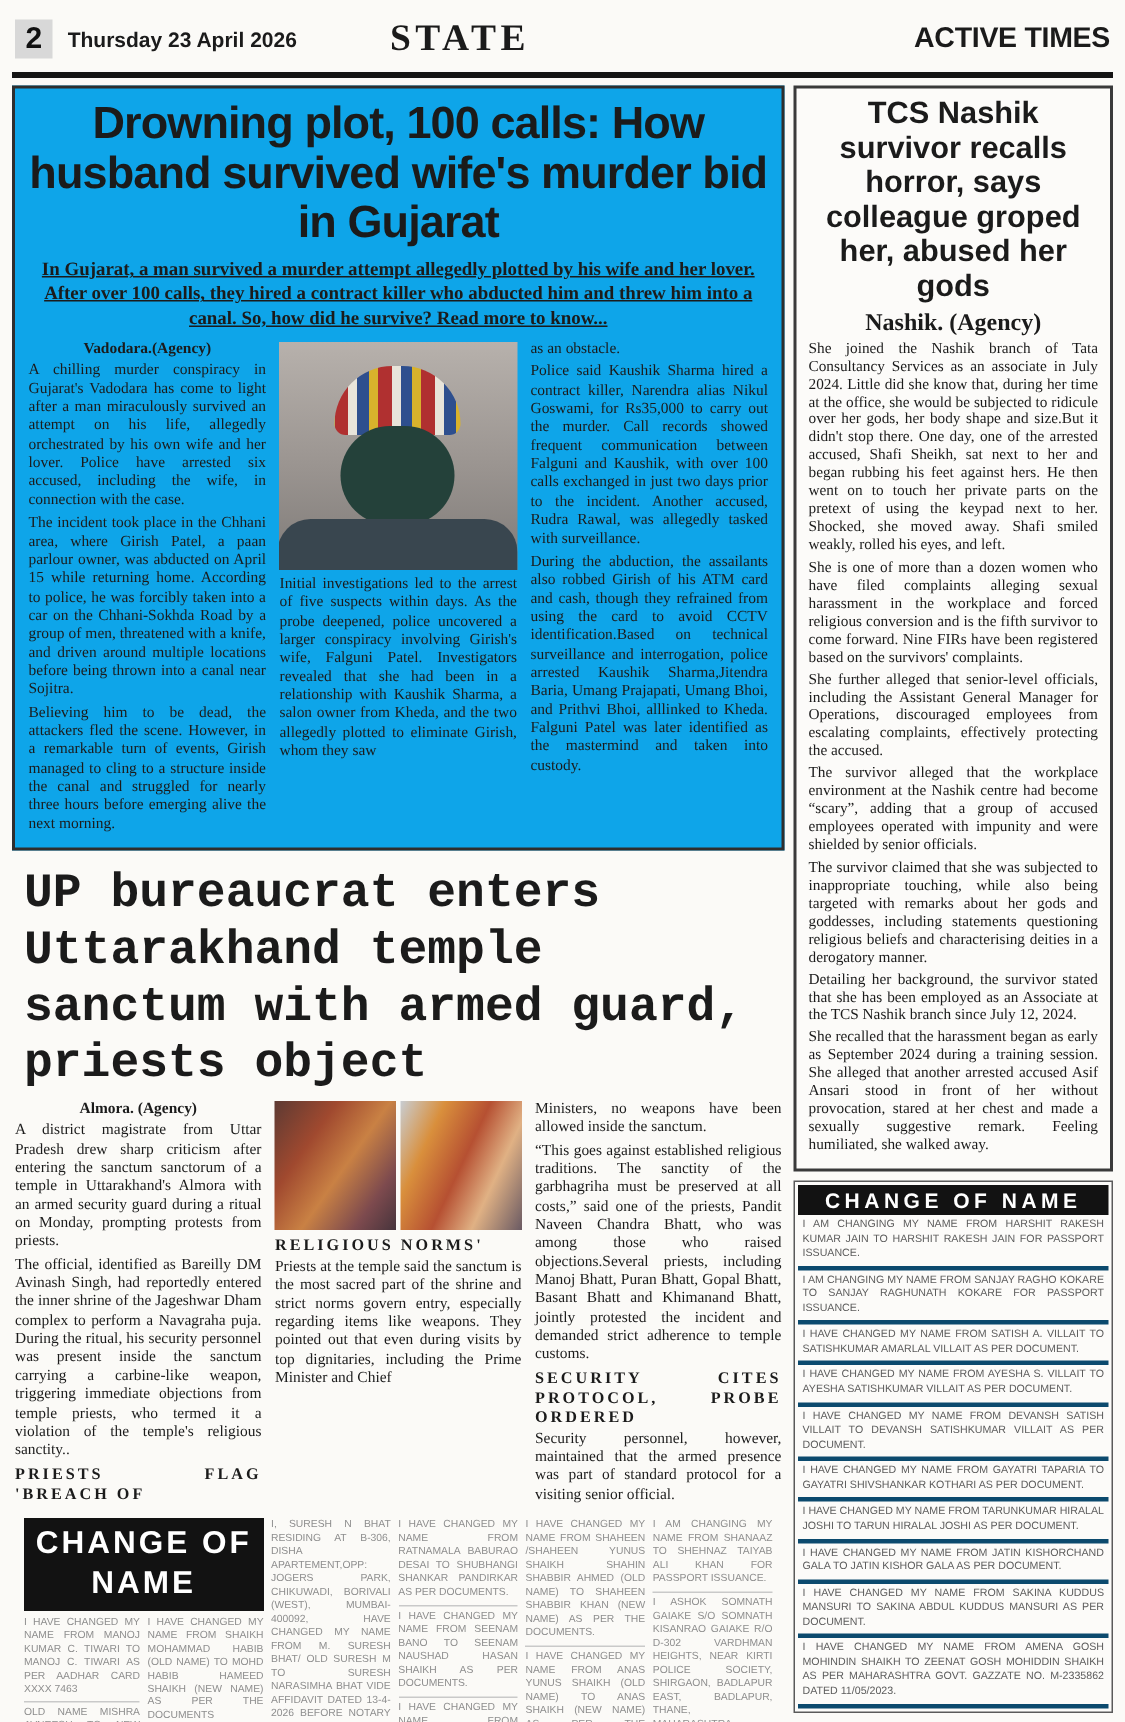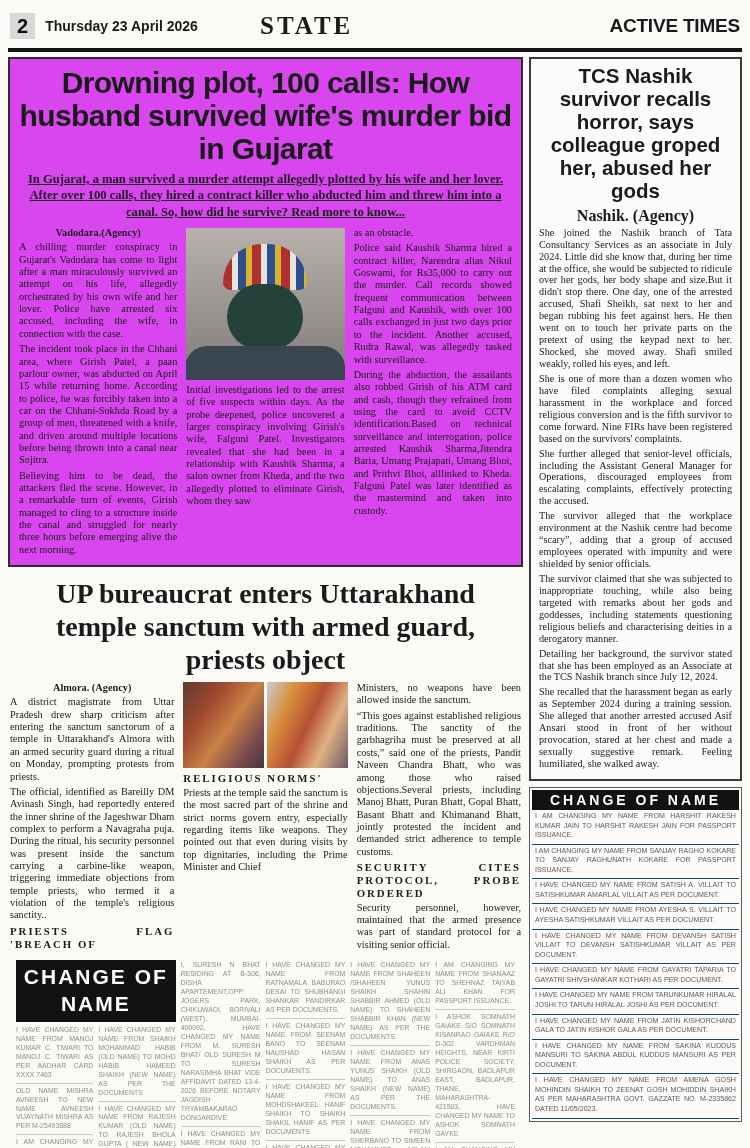--- a/index.html
+++ b/index.html
@@ -14,58 +14,58 @@
   .mh-center{flex:1;text-align:left;font-size:25px;font-weight:bold;letter-spacing:3px;}
   .mh-right{width:250px;text-align:right;font-family:"Liberation Sans",sans-serif;font-weight:900;font-size:19px;letter-spacing:-0.2px;white-space:nowrap;}
   .top-rule{border-top:4px solid #141414;margin:4px 8px 5px;}
 
   
   .main{display:flex;gap:6px;padding:0 8px;align-items:flex-start;}
   .col-left{width:515px;flex:none;}
   .col-right{flex:1;min-width:0;}
 
   
-  .lead-box{border:2px solid #2e2e2e;padding:5px 9px 6px;background:#d946ef;}
+  .lead-box{border:2px solid #2e2e2e;padding:5px 9px 6px;background:#0ea5e9;}
   .lead-headline{font-family:"Liberation Sans",sans-serif;font-weight:bold;font-size:30px;line-height:1.1;text-align:center;letter-spacing:-0.6px;margin:2px 0 6px;}
   .lead-standfirst{font-weight:bold;font-size:12.6px;line-height:1.3;text-align:center;text-decoration:underline;margin:0 2px 7px;}
   .story-cols{display:flex;gap:9px;font-size:10.3px;line-height:1.2;text-align:justify;}
   .story-cols>div{flex:1;min-width:0;}
   .dateline{text-align:center;font-weight:bold;margin:0 0 2px;}
   .para{margin:0 0 3px;}
   .ph-lead{position:relative;height:152px;background:linear-gradient(180deg,#b7b1ac 0%,#9a9490 55%,#7f7b78 100%);overflow:hidden;margin:1px 0 4px;}
   .ph-hat{position:absolute;top:16px;left:50%;transform:translateX(-50%);width:84px;height:46px;border-radius:42px 42px 8px 8px;background:repeating-linear-gradient(90deg,#b03030 0 9px,#e8e4da 9px 15px,#2e4f8e 15px 23px,#d8b22c 23px 29px);}
   .ph-mask{position:absolute;top:56px;left:50%;transform:translateX(-50%);width:76px;height:66px;border-radius:34px;background:#24413a;}
   .ph-eyes{position:absolute;top:66px;left:50%;transform:translateX(-50%);width:58px;height:12px;border-radius:6px;background:#caa98c;}
   .ph-shoulders{position:absolute;bottom:-6px;left:50%;transform:translateX(-50%);width:160px;height:40px;border-radius:22px 22px 0 0;background:#39464f;}
 
   
   .tcs-box{border:2px solid #3a3a3a;padding:4px 8px 6px;background:#fcfbf9;}
   .tcs-headline{font-family:"Liberation Sans",sans-serif;font-weight:bold;font-size:20.5px;line-height:1.12;text-align:center;margin:2px 0 4px;}
   .tcs-body{font-size:10.2px;line-height:1.17;text-align:justify;}
 
   
   .temple{padding:4px 2px 0;}
-  .temple-headline{font-weight:bold;font-size:28px;line-height:1.18;text-align:center;margin:6px 6px 6px;}
+  .temple-headline{font-weight:bold;font-size:32px;line-height:1.18;text-align:left;margin:6px 6px 6px;font-family:Liberation Mono, monospace;}
   .subhead{font-weight:bold;font-size:10.8px;letter-spacing:2px;margin:2px 0;}
   .ph-temple{display:flex;gap:3px;height:86px;margin:0 0 4px;}
   .ph-t1{flex:1;background:linear-gradient(125deg,#5d3a33 0%,#a0492f 30%,#c98144 55%,#7d4a4e 80%,#47343c 100%);}
   .ph-t2{flex:1;background:linear-gradient(115deg,#c8cdd2 0%,#d98f3c 25%,#b65032 50%,#e0b184 72%,#6a5a63 100%);}
 
   
   .cls-left{display:flex;gap:5px;padding:6px 8px 0;font-family:"Liberation Sans",sans-serif;font-size:6.9px;line-height:1.3;color:#8e8e8e;text-align:justify;}
   .cls-12{flex:2;min-width:0;display:flex;flex-direction:column;}
   .cls-head-big{background:#121212;color:#fff;font-weight:900;font-size:21px;letter-spacing:2px;text-align:center;padding:3px 0 4px;margin-bottom:3px;font-family:"Liberation Sans",sans-serif;}
   .cls-two{display:flex;gap:5px;flex:1;}
   .cls-col{flex:1;min-width:0;}
   .cls-entry{border-bottom:1px solid #c9c9c9;padding:1px 0 3px;margin-bottom:2px;}
 
   
   .cls-right{border:1px solid #5a5a5a;margin-top:6px;background:#fcfbf9;padding:2px;}
   .cls-head-small{background:#121212;color:#fff;font-family:"Liberation Sans",sans-serif;font-weight:900;font-size:14px;letter-spacing:3px;text-align:center;padding:2px 0;}
-  .cls-right .cls-entry{font-family:"Liberation Sans",sans-serif;font-size:7.1px;line-height:1.35;color:#5c5c5c;text-align:justify;border-bottom:1px solid #0c4a6e;padding:2px 3px 3px;margin:0;}
+  .cls-right .cls-entry{font-family:"Liberation Sans",sans-serif;font-size:7.1px;line-height:1.35;color:#5c5c5c;text-align:justify;border-bottom:3px solid #0c4a6e;padding:2px 3px 3px;margin:0;}
 </style>
 </head>
 <body>
 
 <div class="page">
 
   <div class="masthead">
     <div class="mh-left">
       <span class="pageno">2</span>
       <span class="mh-date">Thursday 23 April 2026</span>

